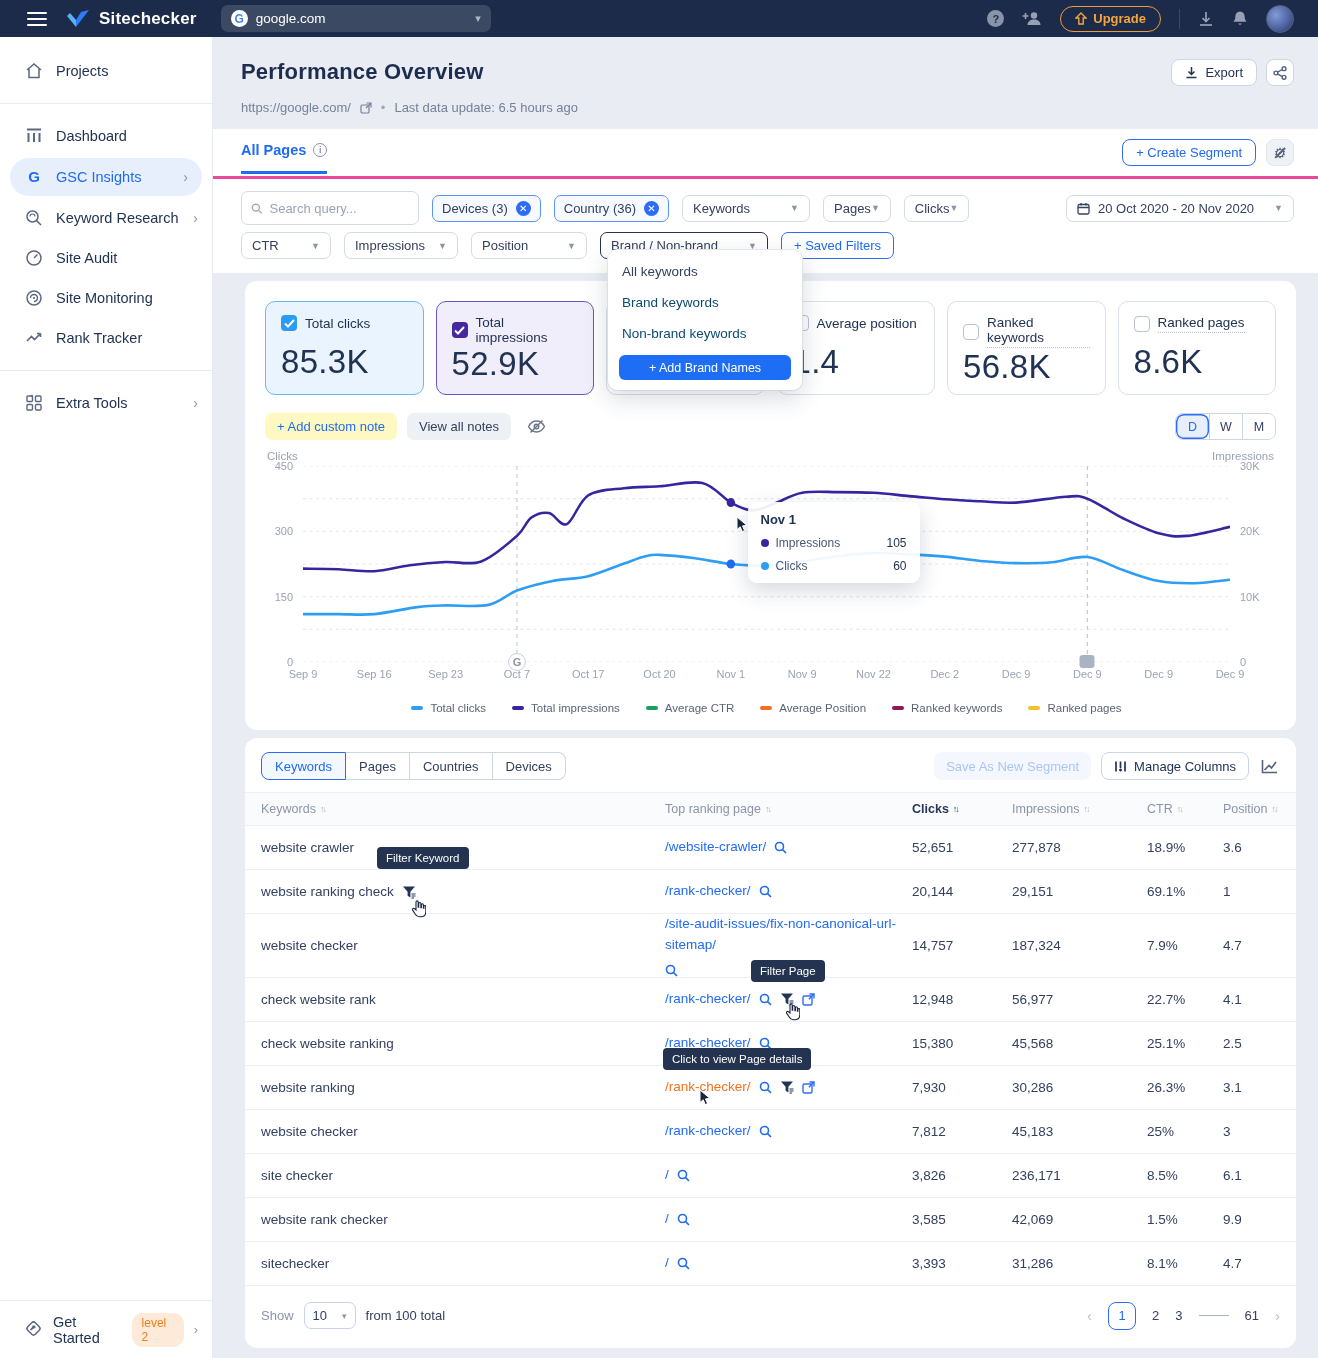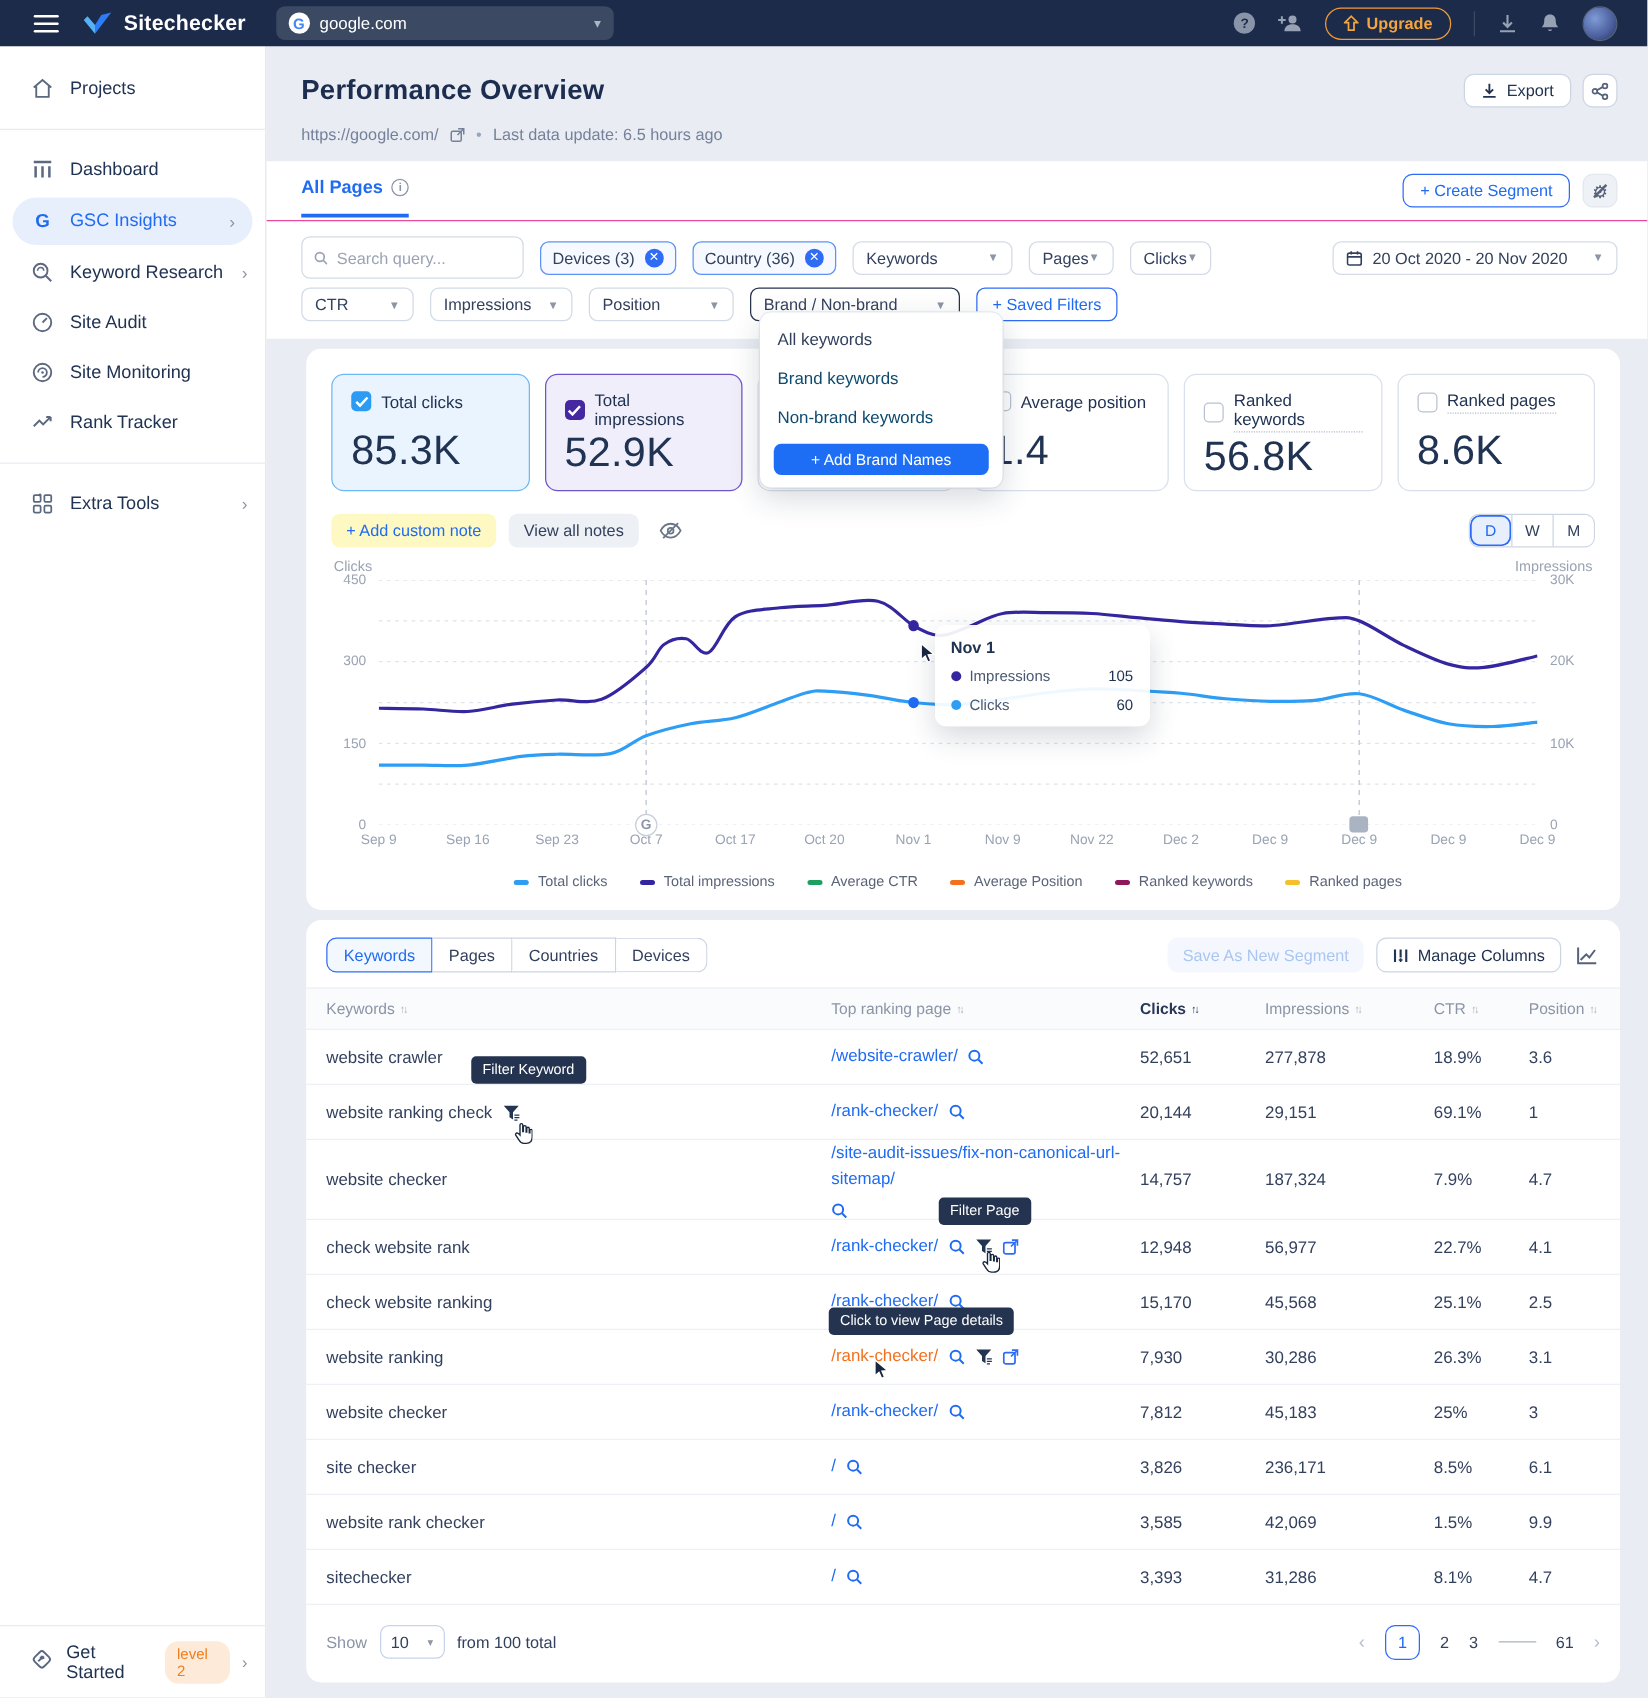--- a/index.html
+++ b/index.html
@@ -42,21 +42,21 @@
   .ph-row1 { display:flex; align-items:flex-start; }
   .page-title { font-size:22px; font-weight:bold; color:#1d2d4f; letter-spacing:.2px; }
   .ph-actions { margin-left:auto; display:flex; gap:9px; align-items:center; }
   .export-btn { height:27px; background:#fff; border:1px solid #ccd5e2; border-radius:8px; display:flex; align-items:center; gap:7px; padding:0 13px; font-size:13px; color:#213353; cursor:pointer; }
   .icon-btn { width:28px; height:27px; background:#fff; border:1px solid #ccd5e2; border-radius:8px; display:flex; align-items:center; justify-content:center; cursor:pointer; color:#56627a; }
   .ph-row2 { margin-top:14px; display:flex; align-items:center; gap:9px; font-size:13px; color:#75819a; }
   .dot-sep { color:#9aa5b8; }
 
   
   .tabs-band { margin-top:14px; background:#fff; }
-  .tabs-row { display:flex; align-items:center; padding:10px 24px 0 28px; border-bottom:1px solid #ec4899; }
+  .tabs-row { display:flex; align-items:center; padding:10px 24px 0 28px; border-bottom:3px solid #ec4899; }
   .tab { color:#1f6bf2; font-size:14.5px; font-weight:bold; display:flex; gap:7px; align-items:center; padding-bottom:13px; border-bottom:3px solid #1f6bf2; cursor:pointer; }
   .info-i { width:14px; height:14px; border-radius:50%; border:1.3px solid #8b95a7; color:#8b95a7; font-size:9px; display:flex; align-items:center; justify-content:center; font-weight:bold; }
   .tabs-actions { margin-left:auto; display:flex; gap:10px; align-items:center; padding-bottom:10px; }
   .create-seg { height:27px; border:1.3px solid #2f6cf6; color:#1f6bf2; border-radius:8px; background:#fff; font-size:13px; padding:0 13px; display:flex; align-items:center; gap:5px; cursor:pointer; }
   .gear-btn { width:28px; height:27px; border-radius:8px; background:#eef1f5; border:1px solid #e2e7ee; color:#56627a; display:flex; align-items:center; justify-content:center; font-size:14px; cursor:pointer; position:relative; }
   .filters { padding:12px 24px 14px 28px; }
   .frow { display:flex; gap:13px; align-items:center; }
   .frow + .frow { margin-top:7px; }
   .search-box { width:178px; height:27px; border:1px solid #d3dbe6; border-radius:7px; display:flex; align-items:center; padding:16px 9px; gap:7px; color:#9aa3b5; }
   .search-box input { border:none; outline:none; width:100%; font-size:13px; color:#33415e; font-family:inherit; }
@@ -721,21 +721,21 @@
           </div>
     <div class="cell">
             <span class="pg-link">/rank-checker/</span>
             <span class="mag">
               <svg width="13" height="13" viewBox="0 0 13 13">
                 <circle cx="5.5" cy="5.5" r="4" fill="none" stroke="currentColor" stroke-width="1.6"></circle>
                 <path d="M8.6 8.6 L12 12" stroke="currentColor" stroke-width="1.6"></path>
               </svg>
             </span>
           </div>
-    <div class="cell">15,170</div>
+    <div class="cell">15,380</div>
     <div class="cell">45,568</div>
     <div class="cell">25.1%</div>
     <div class="cell">2.5</div>
   </div>
         <div class="trow">
     <div class="cell">
             <span>website ranking</span>
           </div>
     <div class="cell">
             <span class="pg-link orange">/rank-checker/</span>

